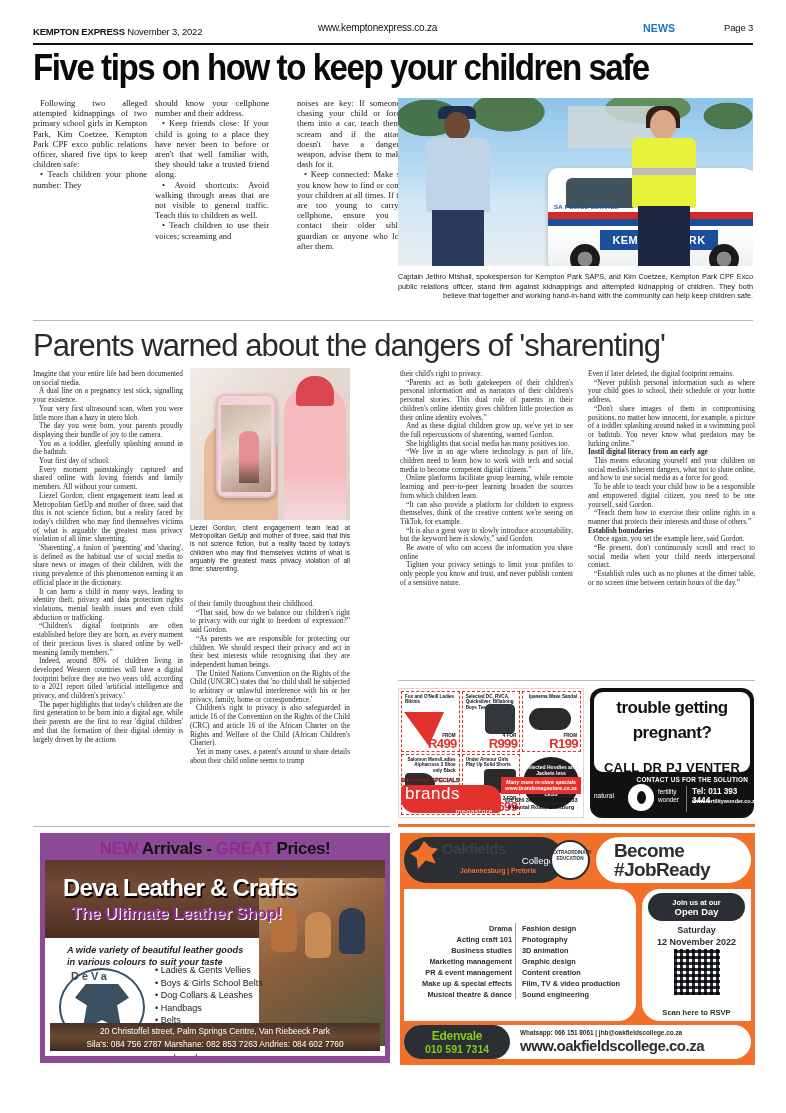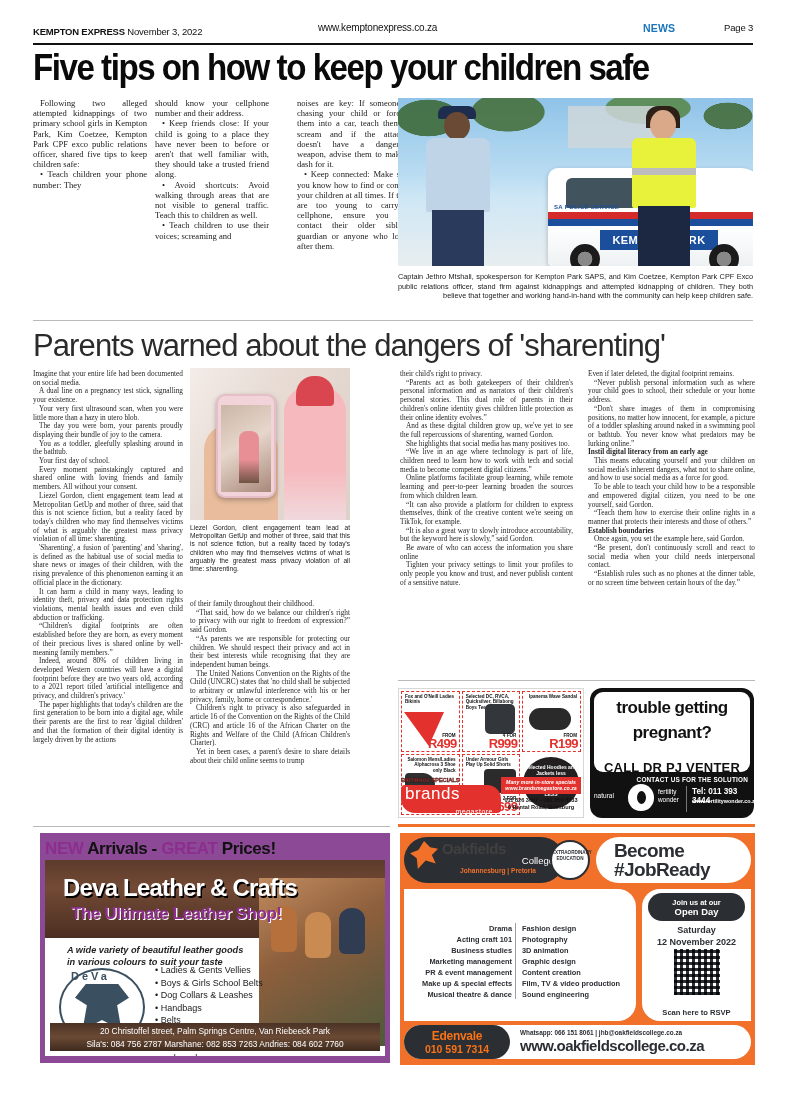--- a/index.html
+++ b/index.html
@@ -208,21 +208,21 @@
   .ft-fw span { display:block; font-weight:400; font-size:6.4px;}
   .ft-div { position:absolute; left:96px; top:98px; width:1px; height:26px; background:#777;}
   .ft-tel { position:absolute; left:102px; top:99px; font-size:8.2px; font-weight:700; color:#fff;}
   .ft-web { position:absolute; left:102px; top:110px; font-size:5.4px; font-weight:700; color:#fff;}
 
   
   .adDeva {
     position:absolute; left:40px; top:833px; width:350px; height:230px;
     background:#8c4a96; padding:5px; font-family:"Liberation Sans", sans-serif;
   }
-  .dv-top { position:relative; height:22px; text-align:left; }
+  .dv-top { position:relative; height:22px; text-align:center; }
   .dv-top .t { font-size:17px; font-weight:700; color:#111; letter-spacing:-0.4px; line-height:22px;}
   .dv-top .t em { font-style:normal; color:#8c2d8f; }
   .dv-body { position:relative; height:196px; background:#fff; overflow:hidden; }
   .dv-belt { position:absolute; left:0; top:0; width:100%; height:78px;
     background:linear-gradient(#5c3b2b 0%, #734a35 35%, #4b2f22 100%); }
   .dv-h1 { position:absolute; left:18px; top:14px; font-size:24px; font-weight:700; color:#fff;
     letter-spacing:-0.8px; text-shadow:1.5px 1.5px 0 #000; }
   .dv-h2 { position:absolute; left:26px; top:44px; font-size:17px; font-weight:700; color:#8c2d8f;
     letter-spacing:-0.4px; text-shadow:1.2px 1.2px 0 #fff; }
   .dv-sub { position:absolute; left:22px; top:84px; width:200px; font-size:9.2px; font-weight:700;
@@ -278,21 +278,21 @@
     font-weight:700; color:#2b2e33; line-height:11.5px;}
   .ok-qr { position:absolute; left:50%; top:60px; transform:translateX(-50%); width:46px; height:46px;
     background:
       repeating-linear-gradient(90deg,#2b2e33 0 3px, #fff 3px 6px),
       repeating-linear-gradient(0deg,#2b2e33 0 3px, #fff 3px 6px);
     background-blend-mode:multiply; }
   .ok-scan { position:absolute; left:0; bottom:4px; width:100%; text-align:center; font-size:7.6px;
     font-weight:700; color:#2b2e33;}
   .ok-ft { position:absolute; left:4px; right:4px; bottom:6px; height:34px; background:#fff; border-radius:18px;}
   .ok-ed { position:absolute; left:0; top:0; width:106px; height:34px; background:#2b2e33;
-    border-radius:18px; color:#f97316; text-align:center; padding-top:4px;}
+    border-radius:18px; color:#84cc16; text-align:center; padding-top:4px;}
   .ok-ed .e1 { font-size:12px; font-weight:700; letter-spacing:-0.3px;}
   .ok-ed .e2 { font-size:10.5px; font-weight:700;}
   .ok-wa { position:absolute; left:116px; top:4px; font-size:6.4px; font-weight:700; color:#2b2e33;}
   .ok-www { position:absolute; left:116px; top:12px; font-size:15px; font-weight:700; color:#2b2e33; letter-spacing:-0.5px;}
 
   .hr-orange { position:absolute; left:398px; top:824px; width:357px; height:3px; background:#f1702a; }
 </style>
 </head>
 <body>
 
@@ -383,21 +383,21 @@
     </div>
   </div>
   <div class="a2cap">Liezel Gordon, client engagement team lead at Metropolitan GetUp and mother of three, said that this is not science fiction, but a reality faced by today's children who may find themselves victims of what is arguably the greatest mass privacy violation of all time: sharenting.</div>
 
   <div class="a2col a2c2" style="top:600px;">
     <p class="first">of their family throughout their childhood.</p>
     <p>“That said, how do we balance our children's right to privacy with our right to freedom of expression?” said Gordon.</p>
     <p>“As parents we are responsible for protecting our children. We should respect their privacy and act in their best interests while recognising that they are independent human beings.</p>
     <p>The United Nations Convention on the Rights of the Child (UNCRC) states that 'no child shall be subjected to arbitrary or unlawful interference with his or her privacy, family, home or correspondence.'</p>
     <p>Children's right to privacy is also safeguarded in article 16 of the Convention on the Rights of the Child (CRC) and article 16 of the African Charter on the Rights and Welfare of the Child (African Children's Charter).</p>
-    <p>Yet in been cases, a parent's desire to share details about their child online seems to trump</p>
+    <p>Yet in many cases, a parent's around to share details about their child online seems to trump</p>
   </div>
 
   <div class="a2col a2c3">
     <p class="first">their child's right to privacy.</p>
     <p>“Parents act as both gatekeepers of their children's personal information and as narrators of their children's personal stories. This dual role of parents in their children's online identity gives children little protection as their online identity evolves.”</p>
     <p>And as these digital children grow up, we've yet to see the full repercussions of sharenting, warned Gordon.</p>
     <p>She highlights that social media has many positives too.</p>
     <p>“We live in an age where technology is part of life, children need to learn how to work with tech and social media to become competent digital citizens.”</p>
     <p>Online platforms facilitate group learning, while remote learning and peer-to-peer learning broaden the sources from which children learn.</p>
     <p>“It can also provide a platform for children to express themselves, think of the creative content we're seeing on TikTok, for example.</p>

